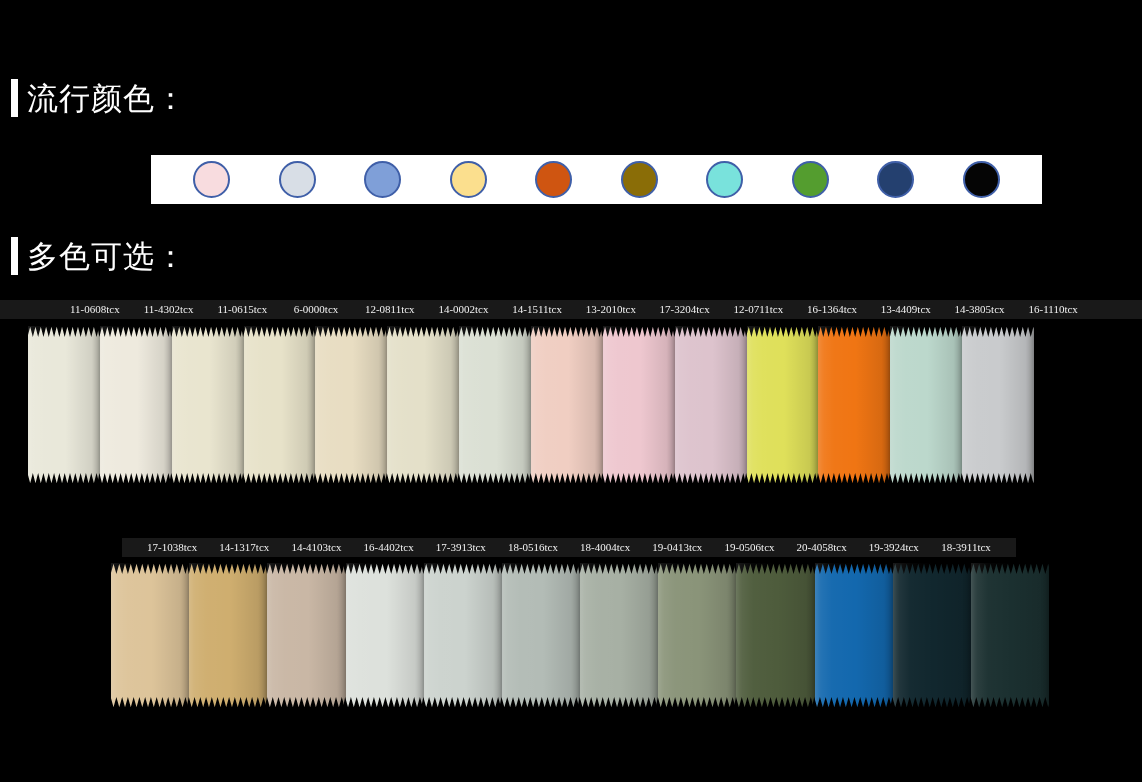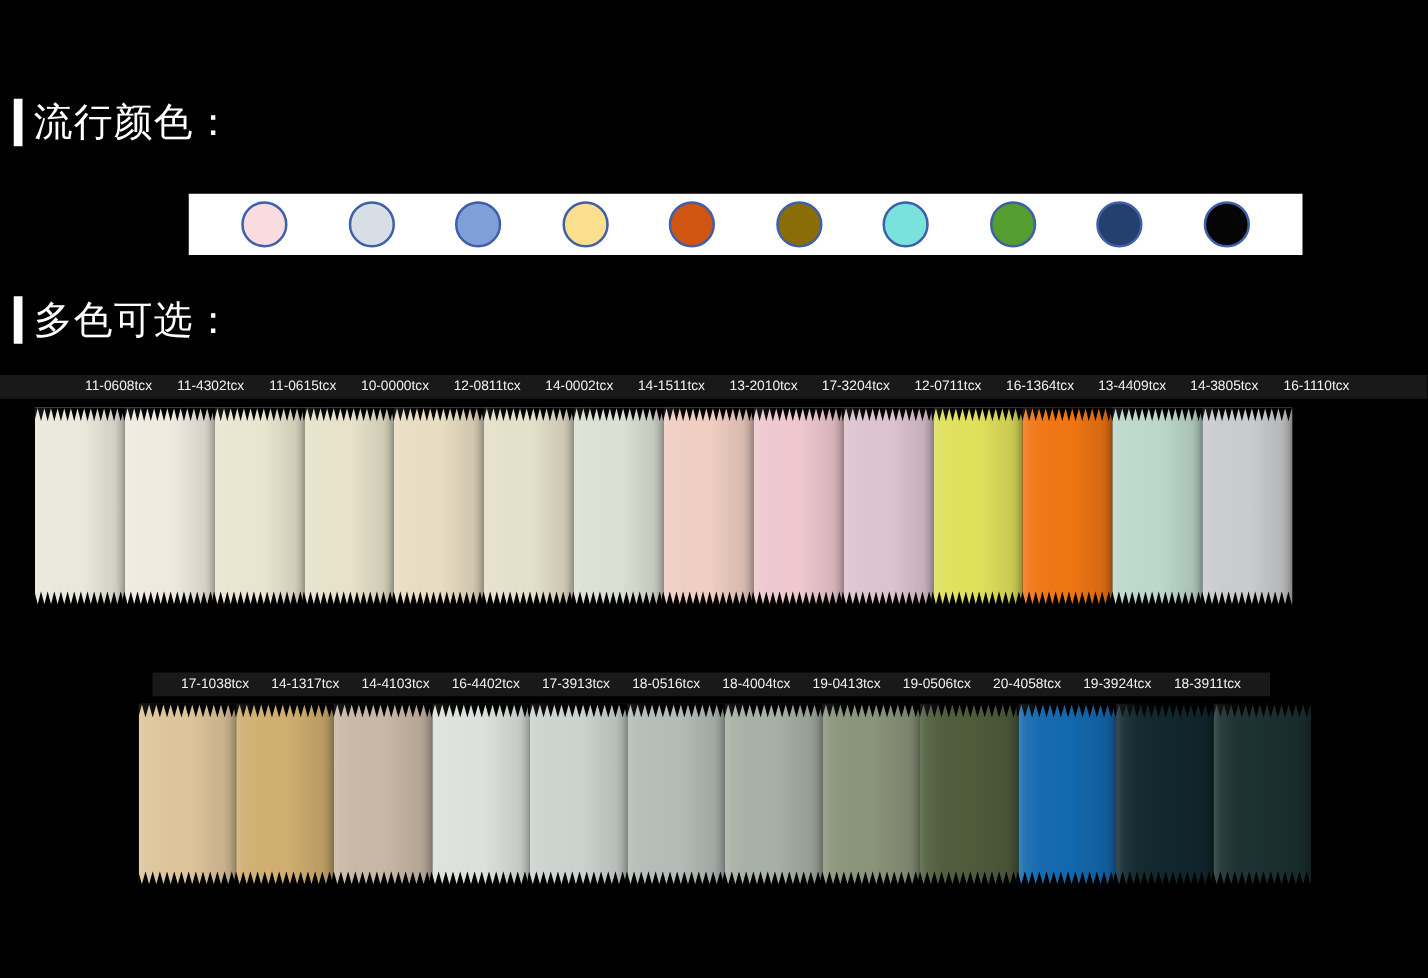--- a/index.html
+++ b/index.html
@@ -34,21 +34,21 @@
     border:2px solid #3f5fa8;box-sizing:border-box;
   }
 
   
   .label-bar{
     position:absolute;height:19px;background:#191919;
     display:flex;align-items:center;box-sizing:border-box;
   }
   .label-bar .lbl{
     flex:1 1 0;text-align:center;white-space:nowrap;
-    font-family:Liberation Sans, sans-serif;
+    font-family:Liberation Serif, serif;
     font-size:11px;line-height:19px;color:#f2f2f2;
   }
   #labels-row1{left:0px;top:300px;width:1142px;padding:0 52px 0 58px;}
   #labels-row2{left:122px;top:538px;width:894px;padding:0 14px;}
 
   
   .fabric-row{position:absolute;display:flex;overflow:hidden;}
   #fabric-row1{left:28px;top:326px;width:1006px;height:158px;}
   #fabric-row2{left:111px;top:563px;width:938px;height:145px;}
 
@@ -138,21 +138,21 @@
 
 <div class="heading" id="heading-multi">
   <div class="bar"></div>
   <div class="txt">多色可选：</div>
 </div>
 
 <div class="label-bar" id="labels-row1">
     <div class="lbl">11-0608tcx</div>
     <div class="lbl">11-4302tcx</div>
     <div class="lbl">11-0615tcx</div>
-    <div class="lbl">10-0000tcx</div>
+    <div class="lbl">6-0000tcx</div>
     <div class="lbl">12-0811tcx</div>
     <div class="lbl">14-0002tcx</div>
     <div class="lbl">14-1511tcx</div>
     <div class="lbl">13-2010tcx</div>
     <div class="lbl">17-3204tcx</div>
     <div class="lbl">12-0711tcx</div>
     <div class="lbl">16-1364tcx</div>
     <div class="lbl">13-4409tcx</div>
     <div class="lbl">14-3805tcx</div>
     <div class="lbl">16-1110tcx</div>

